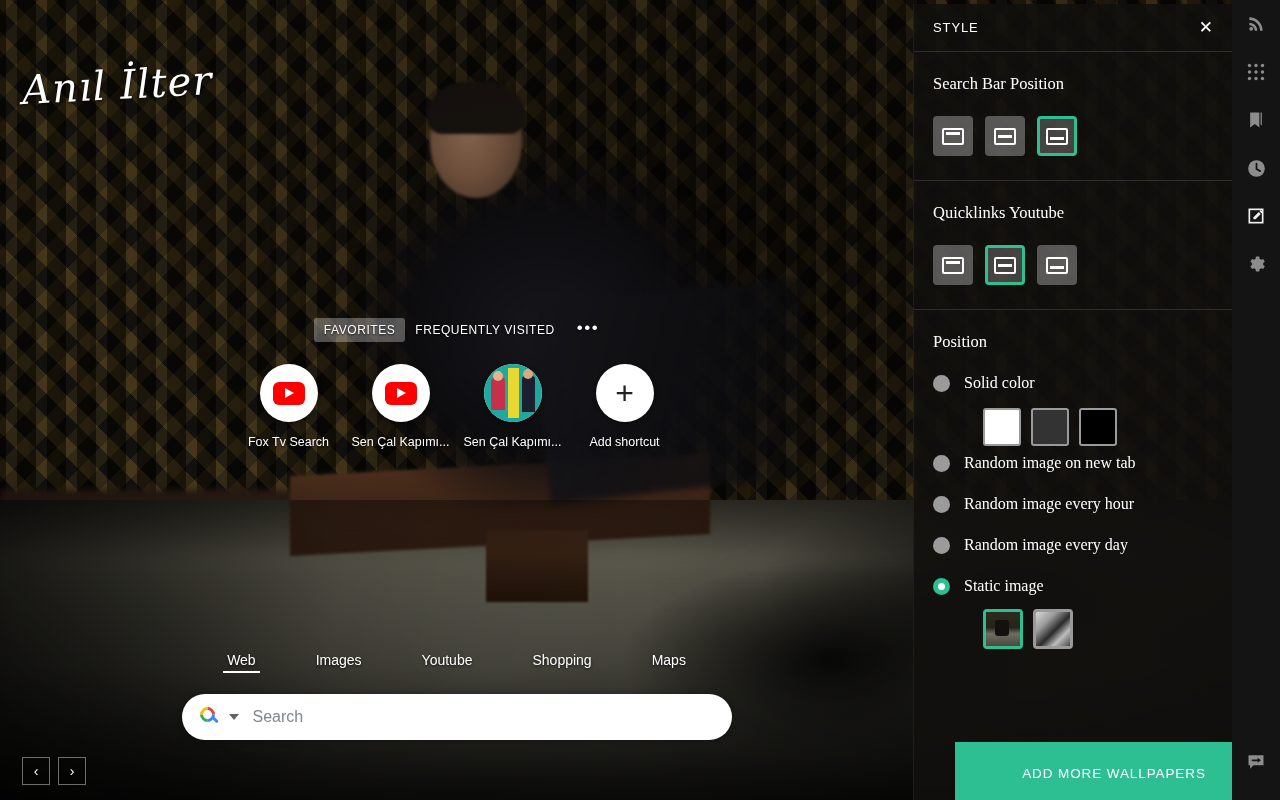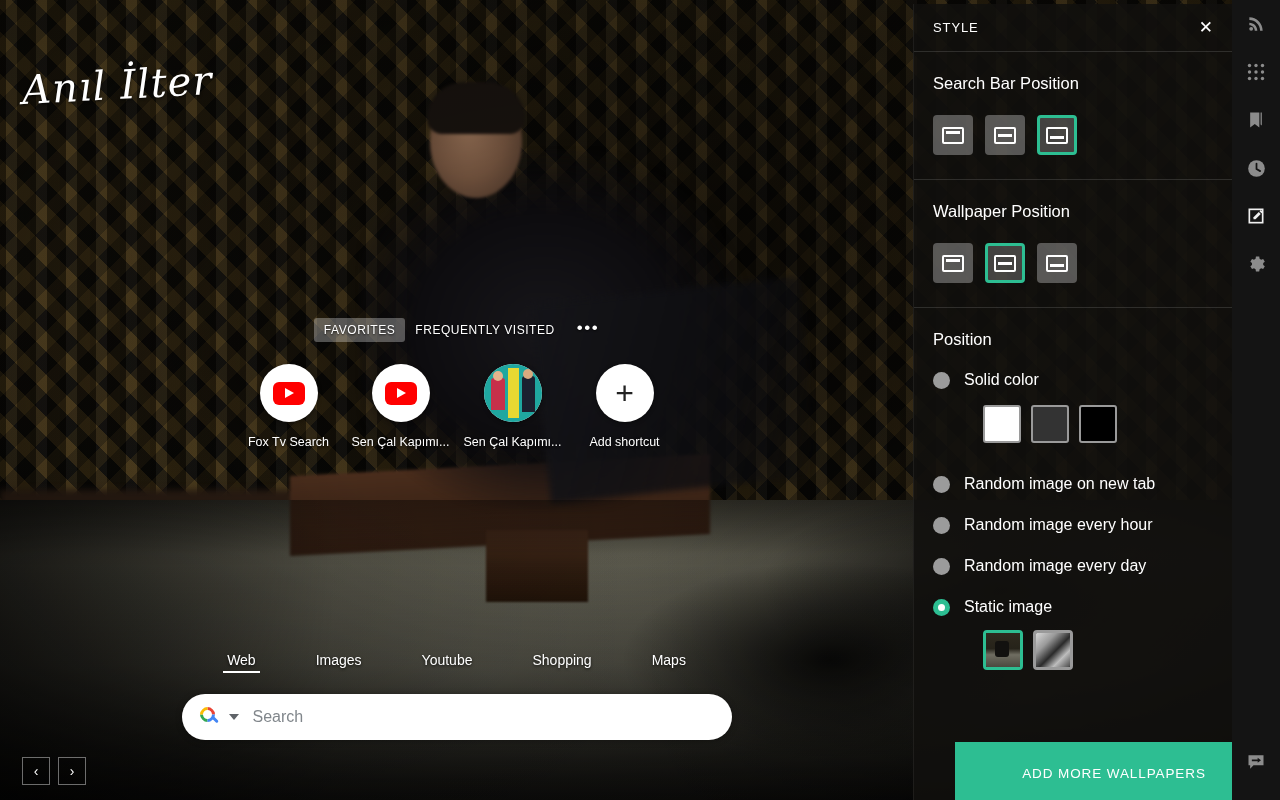--- a/index.html
+++ b/index.html
@@ -185,21 +185,21 @@
     display: flex; flex-direction: column;
     border-left: 1px solid rgba(255,255,255,.06);
   }
   .panel-head {
     height: 48px; flex: none; display: flex; align-items: center;
     padding: 0 19px; border-bottom: 1px solid rgba(255,255,255,.13);
   }
   .panel-title { color: #fff; font-size: 13px; letter-spacing: .9px; flex: 1; }
   .panel-close { color: #fff; font-size: 17px; cursor: pointer; line-height: 1; font-weight: 400; }
   .panel-body { flex: 1; overflow: hidden; }
-  .section { padding: 22px 19px 24px 19px; border-bottom: 1px solid rgba(255,255,255,.13); }
+  .section { padding: 22px 19px 24px 19px; border-bottom: 1px solid rgba(255,255,255,.13); font-family: Liberation Serif, serif; }
   .section-title { color: #fff; font-size: 16.5px; margin-bottom: 22px; font-weight: 400; }
   .opt-row { display: flex; gap: 12px; }
   .opt-box {
     width: 40px; height: 40px; border-radius: 4px; background: rgba(255,255,255,.30);
     display: flex; align-items: center; justify-content: center; cursor: pointer;
     border: 3px solid transparent;
   }
   .opt-box.sel { border-color: #2dbe92; background: rgba(255,255,255,.22); }
   .mini {
     width: 22px; height: 17px; border: 2px solid #fff; border-radius: 2px;
@@ -368,21 +368,21 @@
           </div>
           <div class="opt-box sel">
             <span class="mini bot">
                 <span class="bar"></span>
               </span>
           </div>
         </div>
       </div>
 
       <div class="section">
-        <div class="section-title">Wallpaper Position</div>
+        <div class="section-title">Quicklinks Youtube</div>
         <div class="opt-row">
           <div class="opt-box">
             <span class="mini top">
                 <span class="bar"></span>
               </span>
           </div>
           <div class="opt-box sel">
             <span class="mini mid">
                 <span class="bar"></span>
               </span>
@@ -401,21 +401,21 @@
         <div class="radio-row">
           <span class="radio"></span>
           <span class="radio-label">Solid color</span>
         </div>
         <div class="swatches">
           <div class="swatch" style="background:#ffffff"></div>
           <div class="swatch" style="background:#333333"></div>
           <div class="swatch" style="background:#000000"></div>
         </div>
 
-        <div class="radio-row" style="margin-top:32px">
+        <div class="radio-row" style="margin-top:8px">
           <span class="radio"></span>
           <span class="radio-label">Random image on new tab</span>
         </div>
         <div class="radio-row" style="margin-top:23px">
           <span class="radio"></span>
           <span class="radio-label">Random image every hour</span>
         </div>
         <div class="radio-row" style="margin-top:23px">
           <span class="radio"></span>
           <span class="radio-label">Random image every day</span>

